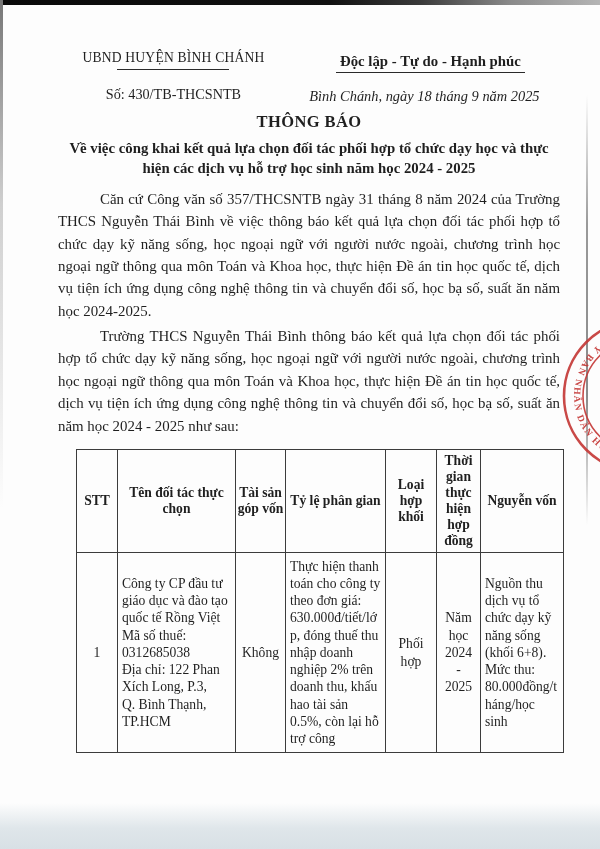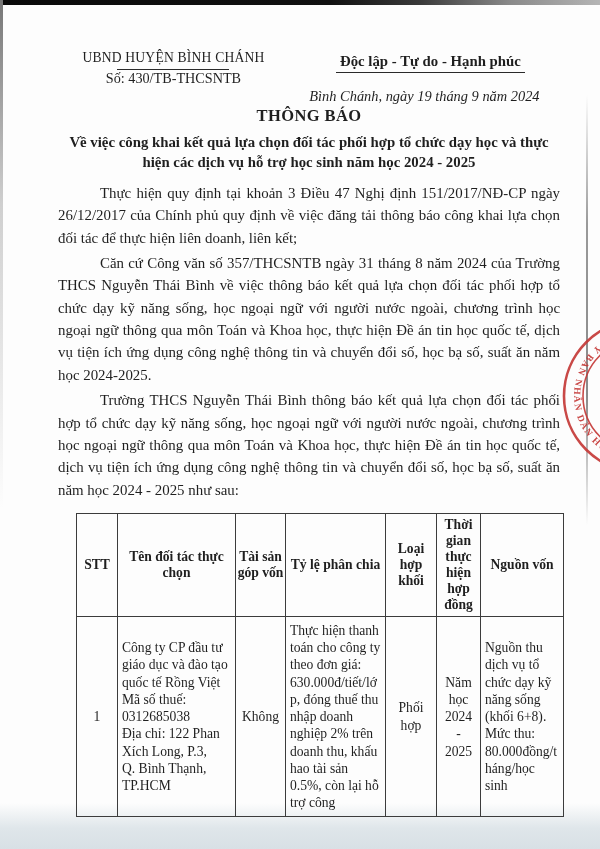--- a/index.html
+++ b/index.html
@@ -35,27 +35,27 @@
   .content {
     position: absolute; top: 50px; left: 58px; width: 502px;
   }
   
   .header { display: flex; }
   .header-left { width: 46%; text-align: center; }
   .header-right { width: 54%; text-align: center; }
   .org-line1 { font-size: 13.6px; letter-spacing: .2px; }
   .org-line2, .org-line3 { font-size: 14.6px; font-weight: bold; letter-spacing: .2px; }
   .org-underline { width: 112px; border-top: 1.5px solid #2a2a2a; margin: 3px auto 0; }
-  .doc-number { font-size: 14.2px; text-align: center; }
+  .doc-number { font-size: 14.2px; margin-top: 16px; text-align: center; }
   .nat-line1 { font-size: 13.8px; font-weight: bold; }
   .nat-line2 { font-size: 14.8px; font-weight: bold; display: inline-block;
                border-bottom: 1.5px solid #2a2a2a; padding: 1px 4px 2px; margin-top: 2px; margin-left: 12px; }
   .date-line { font-size: 14.4px; font-style: italic; margin-top: 15px; }
   
-  .doc-title { text-align: center; font-size: 16.5px; font-weight: bold; margin-top: 1px; letter-spacing: .4px; }
+  .doc-title { text-align: center; font-size: 16.5px; font-weight: bold; margin-top: 7px; letter-spacing: .4px; }
   .doc-subtitle { text-align: center; font-size: 14.8px; font-weight: bold; margin: 7px auto 0; width: 100%; line-height: 1.35; }
   
   .body-text { margin-top: 9px; }
   .para {
     font-size: 14.9px; line-height: 1.5; text-align: justify;
     text-indent: 42px; margin-top: 3px;
   }
   
   table.partners {
     border-collapse: collapse; table-layout: fixed;
@@ -96,52 +96,51 @@
   <div class="content">
 
     <div class="header">
       <div class="header-left">
         <div class="org-line1">UBND HUYỆN BÌNH CHÁNH</div>
         <div class="org-underline"></div>
         <div class="doc-number">Số: 430/TB-THCSNTB</div>
       </div>
       <div class="header-right">
         <div><span class="nat-line2">Độc lập - Tự do - Hạnh phúc</span></div>
-        <div class="date-line">Bình Chánh, ngày 19  tháng 9 năm 2024</div>
+        <div class="date-line">Bình Chánh, ngày 18  tháng 9 năm 2025</div>
       </div>
     </div>
 
     <div class="doc-title">THÔNG BÁO</div>
     <div class="doc-subtitle">Về việc công khai kết quả lựa chọn đối tác phối hợp tổ chức dạy học và thực hiện các dịch vụ hỗ trợ học sinh năm học 2024 - 2025</div>
 
     <div class="body-text">
-      <p class="para">Thực hiện quy định tại khoản 3 Điều 47 Nghị định 151/2017/NĐ-CP ngày 26/12/2017 của Chính phủ quy định về việc đăng tải thông báo công khai lựa chọn đối tác để thực hiện liên doanh, liên kết;</p>
       <p class="para">Căn cứ Công văn số 357/THCSNTB ngày 31 tháng 8 năm 2024 của Trường THCS Nguyễn Thái Bình về việc thông báo kết quả lựa chọn đối tác phối hợp tổ chức dạy kỹ năng sống, học ngoại ngữ với người nước ngoài, chương trình học ngoại ngữ thông qua môn Toán và Khoa học, thực hiện Đề án tin học quốc tế, dịch vụ tiện ích ứng dụng công nghệ thông tin và chuyển đổi số, học bạ số, suất ăn năm học 2024-2025.</p>
       <p class="para">Trường THCS Nguyễn Thái Bình thông báo kết quả lựa chọn đối tác phối hợp tổ chức dạy kỹ năng sống, học ngoại ngữ với người nước ngoài, chương trình học ngoại ngữ thông qua môn Toán và Khoa học, thực hiện Đề án tin học quốc tế, dịch vụ tiện ích ứng dụng công nghệ thông tin và chuyển đổi số, học bạ số, suất ăn năm học 2024 - 2025 như sau:</p>
     </div>
 
     <table class="partners">
       <colgroup>
         <col style="width:41px">
           <col style="width:118px">
           <col style="width:50px">
         <col style="width:100px">
           <col style="width:51px">
           <col style="width:44px">
         <col style="width:83px">
       </colgroup>
       <thead>
         <tr>
           <th>STT</th>
           <th>Tên đối tác thực chọn</th>
           <th>Tài sản góp vốn</th>
-          <th>Tỷ lệ phân chia</th>
+          <th>Tỷ lệ phân gian</th>
           <th>Loại hợp khối</th>
           <th>Thời gian thực hiện hợp đồng</th>
-          <th>Nguồn vốn</th>
+          <th>Nguyễn vốn</th>
         </tr>
       </thead>
       <tbody>
         <tr>
           <td class="c-stt">1</td>
           <td class="c-partner preline">Công ty CP đầu tư giáo dục và đào tạo quốc tế Rồng Việt
 Mã số thuế:
 0312685038
 Địa chỉ: 122 Phan Xích Long, P.3,
 Q. Bình Thạnh,

